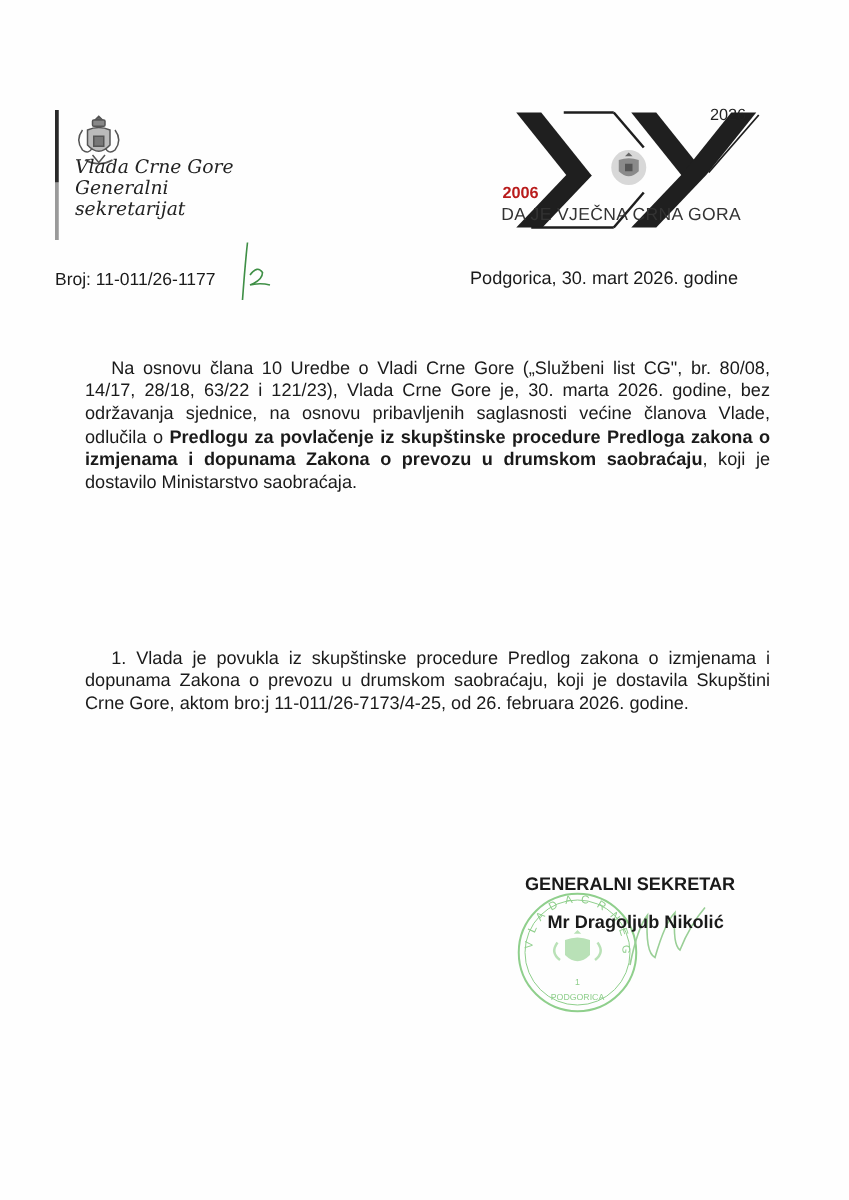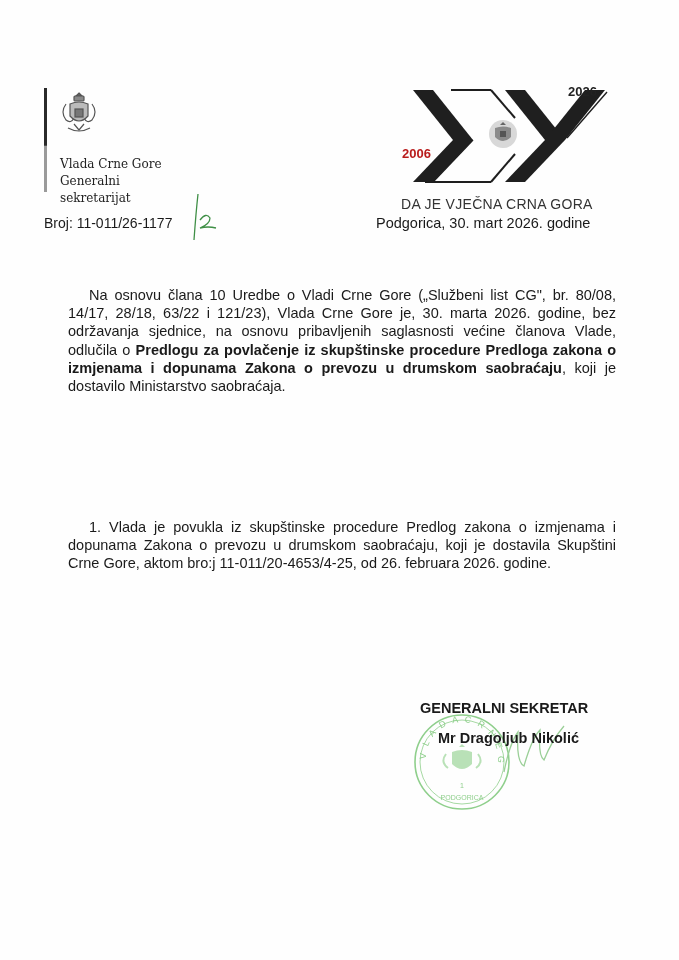--- a/index.html
+++ b/index.html
@@ -5,28 +5,28 @@
   html, body { margin: 0; padding: 0; }
   body {
     width: 679px; height: 960px; background: #fefefe; position: relative; overflow: hidden;
     font-family: "Liberation Sans", sans-serif; color: #1a1a1a;
   }
   .page { position: absolute; inset: 0; }
 
   
   .gov-rule { position: absolute; left: 44px; top: 88px; width: 3px; height: 104px; background: linear-gradient(#2a2a2a 0%, #2a2a2a 55%, #9a9a9a 56%, #9a9a9a 100%); }
   .gov-crest { position: absolute; left: 58px; top: 90px; width: 42px; height: 46px; }
-  .gov-text { position: absolute; left: 60px; top: 156px; font-family: "DejaVu Serif", serif; font-size: 12px; line-height: 17px; color: #222; }
+  .gov-text { position: absolute; left: 60px; top: 125px; font-family: "DejaVu Serif", serif; font-size: 15px; line-height: 17px; color: #222; font-style: italic; }
   .gov-text div { white-space: nowrap; }
 
   
   .jubilee { position: absolute; left: 395px; top: 82px; width: 230px; height: 110px; }
-  .jub-year-r { position: absolute; left: 568px; top: 84px; font-size: 13px; font-weight: bold; color: #222; text-align: center; }
+  .jub-year-r { position: absolute; left: 568px; top: 84px; font-size: 13px; font-weight: normal; color: #222; text-align: center; }
   .jub-year-l { position: absolute; left: 402px; top: 146px; font-size: 13px; font-weight: bold; color: #b91c1c; }
-  .jub-slogan { position: absolute; left: 401px; top: 163px; font-size: 14px; letter-spacing: 0.3px; color: #333; white-space: nowrap; margin-top: 33px; }
+  .jub-slogan { position: absolute; left: 401px; top: 163px; font-size: 14px; letter-spacing: 0.3px; color: #333; white-space: nowrap; }
 
   
   .broj { position: absolute; left: 44px; top: 215px; font-size: 14px; }
   .date { position: absolute; left: 376px; top: 215px; font-size: 14.5px; }
   .annotation { position: absolute; left: 184px; top: 192px; width: 40px; height: 50px; }
 
   
   .body { position: absolute; left: 68px; width: 548px; font-size: 14.5px; line-height: 18.2px; text-align: justify; }
   .p1 { top: 286px; text-indent: 21px; }
   .p2 { top: 448px; text-indent: 21px; }
@@ -96,21 +96,21 @@
   <svg class="annotation" viewBox="0 0 40 50">
     <path d="M14 2 Q12 20 10 48" stroke="#3f8f46" stroke-width="1.3" fill="none"></path>
     <path d="M16 28 q6 -8 10 -2 q0 6 -10 10 q8 -2 16 0" stroke="#3f8f46" stroke-width="1.3" fill="none"></path>
   </svg>
   <div class="date">Podgorica, 30. mart 2026. godine</div>
 
   <div class="body p1"><span>Na osnovu člana 10 Uredbe o Vladi Crne Gore („Službeni list CG", br. 80/08, 14/17, 28/18, 63/22 i 121/23), Vlada Crne Gore je, 30. marta 2026. godine, bez održavanja sjednice, na osnovu pribavljenih saglasnosti većine članova Vlade, odlučila o </span><b>Predlogu za povlačenje iz skupštinske procedure Predloga zakona o izmjenama i dopunama Zakona o prevozu u drumskom saobraćaju</b><span>, koji je dostavilo Ministarstvo saobraćaja.</span></div>
 
 
 
-  <div class="body c1">1. Vlada je povukla iz skupštinske procedure Predlog zakona o izmjenama i dopunama Zakona o prevozu u drumskom saobraćaju, koji je dostavila Skupštini Crne Gore, aktom bro:j 11-011/20-4653/4-25, od 26. februara 2026. godine.</div>
+  <div class="body c1">1. Vlada je povukla iz skupštinske procedure Predlog zakona o izmjenama i dopunama Zakona o prevozu u drumskom saobraćaju, koji je dostavila Skupštini Crne Gore, aktom bro:j 11-011/26-7173/4-25, od 26. februara 2026. godine.</div>
 
   <svg class="stamp" viewBox="0 0 100 100">
     <defs>
       <path id="arcTop" d="M16 58 A36 36 0 1 1 84 58"></path>
       <path id="arcBot" d="M26 76 A34 34 0 0 0 74 76"></path>
     </defs>
     <circle cx="50" cy="50" r="47" fill="none" stroke="#8fcf8c" stroke-width="1.6"></circle>
     <circle cx="50" cy="50" r="42" fill="none" stroke="#8fcf8c" stroke-width="0.8"></circle>
     <text font-family="Liberation Sans, sans-serif" font-size="9" fill="#8fcf8c" letter-spacing="2">
       <textPath href="#arcTop" startOffset="8%">V L A D A   C R N E   G O R E</textPath>

